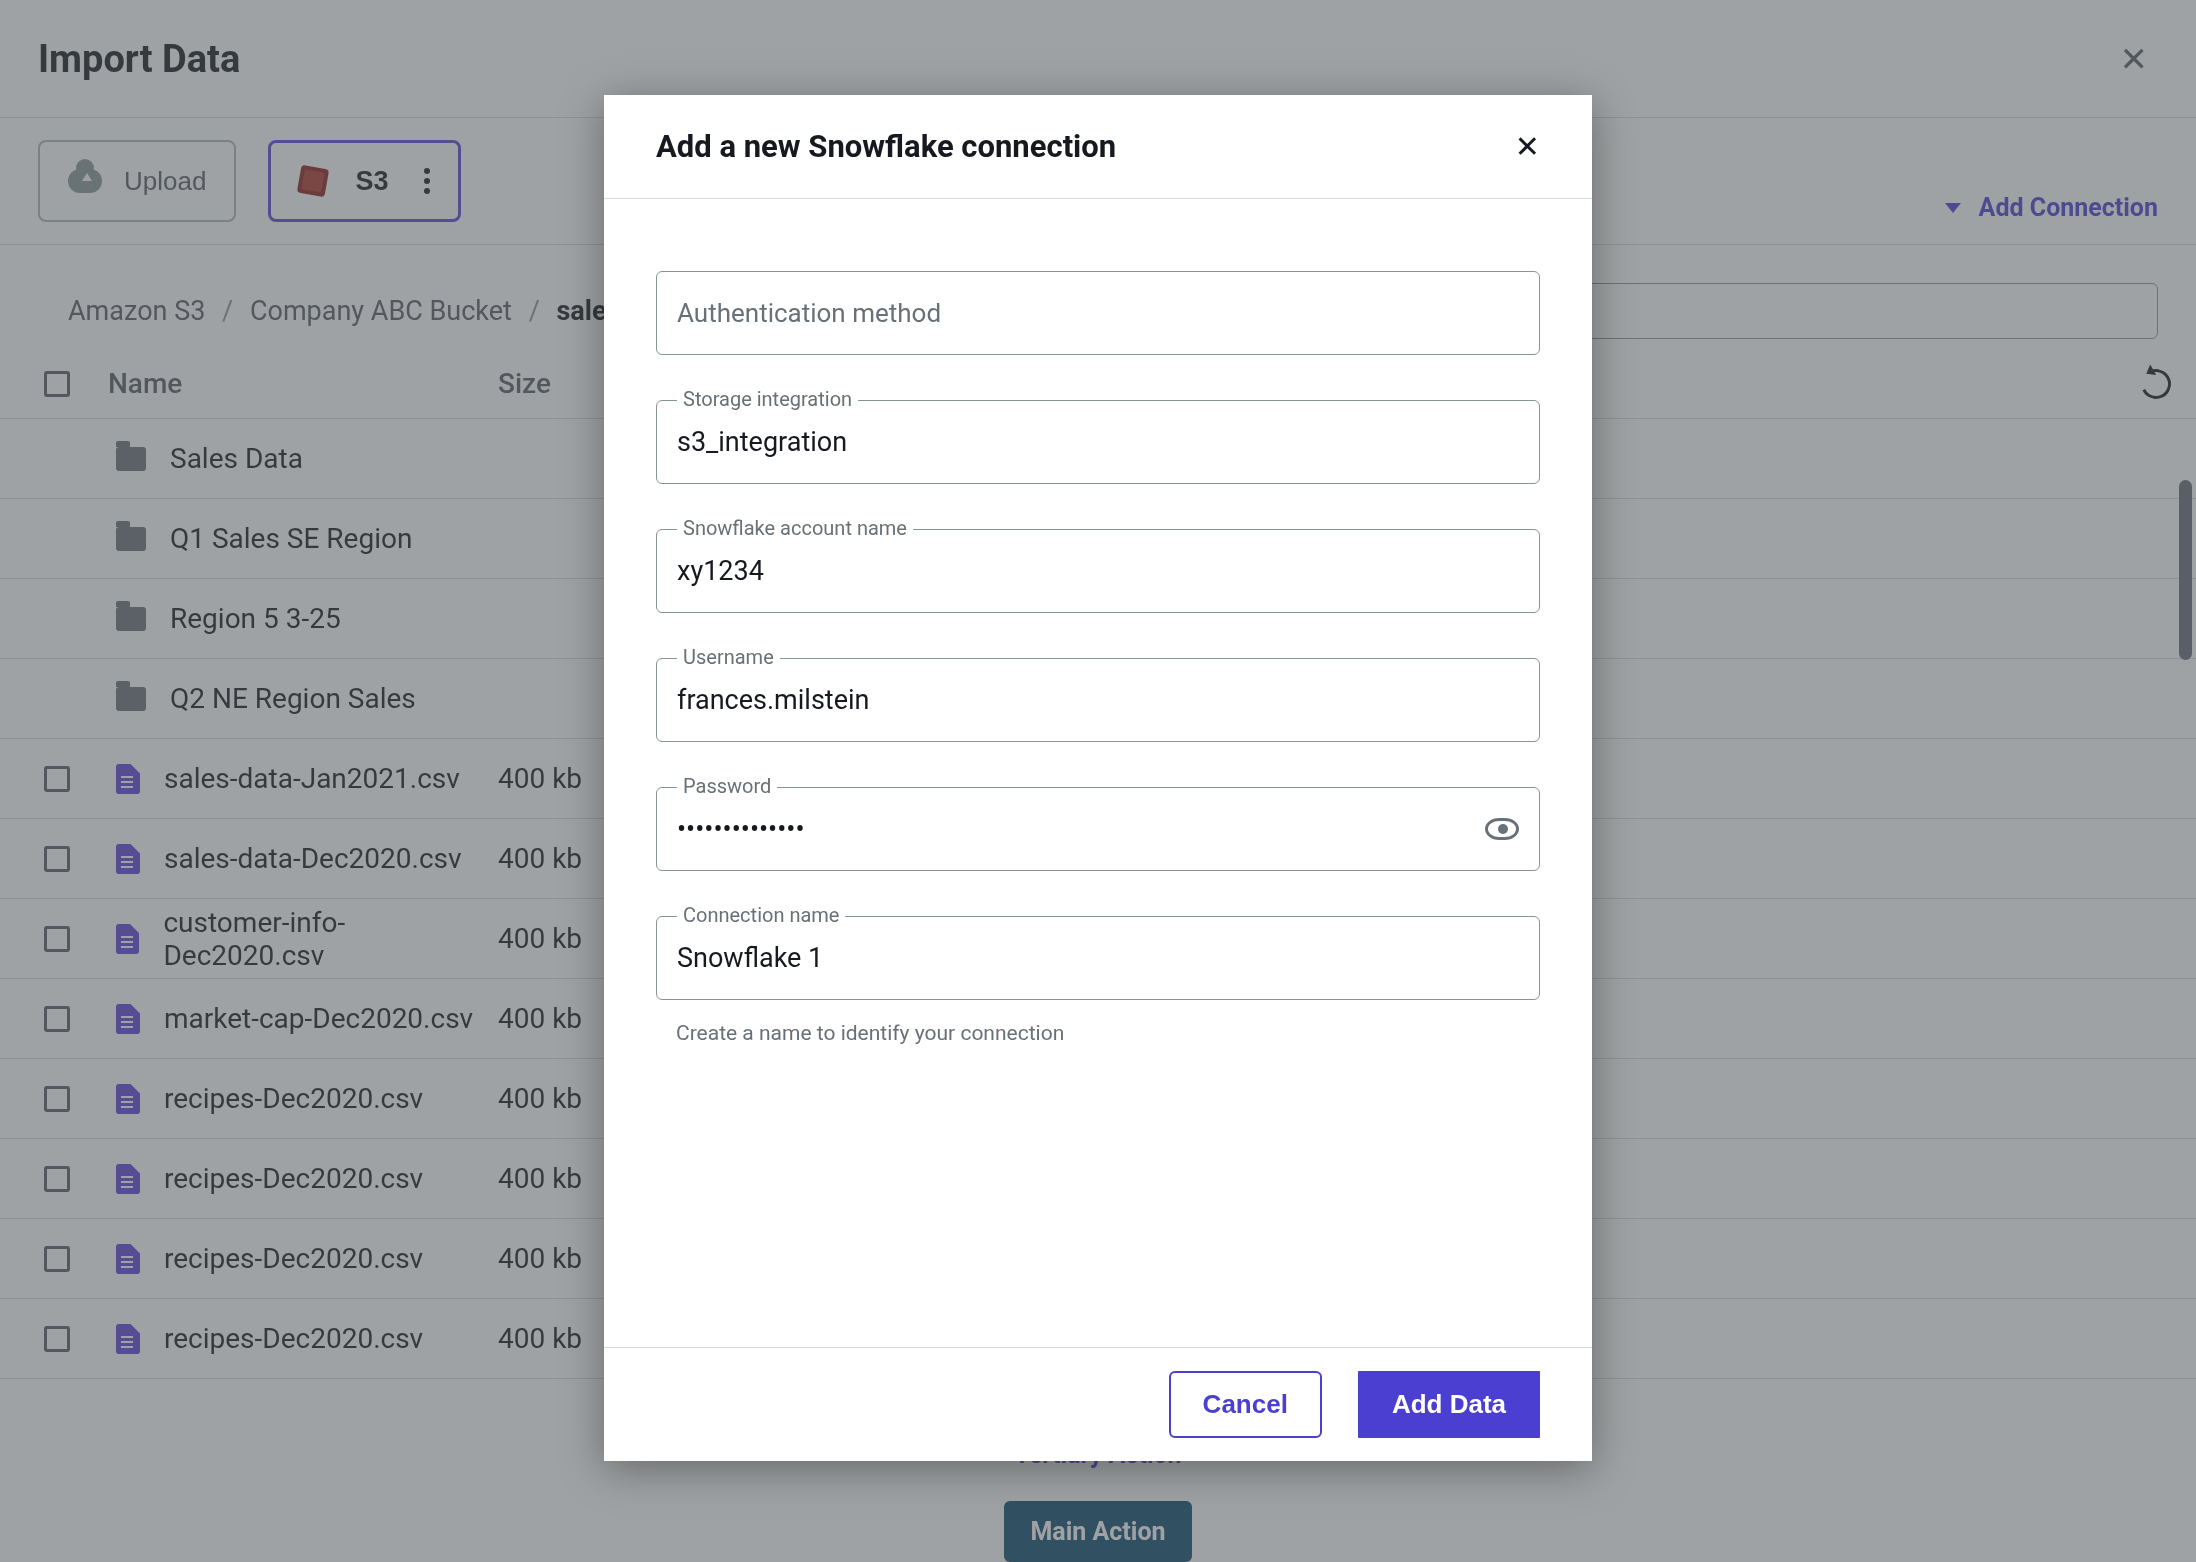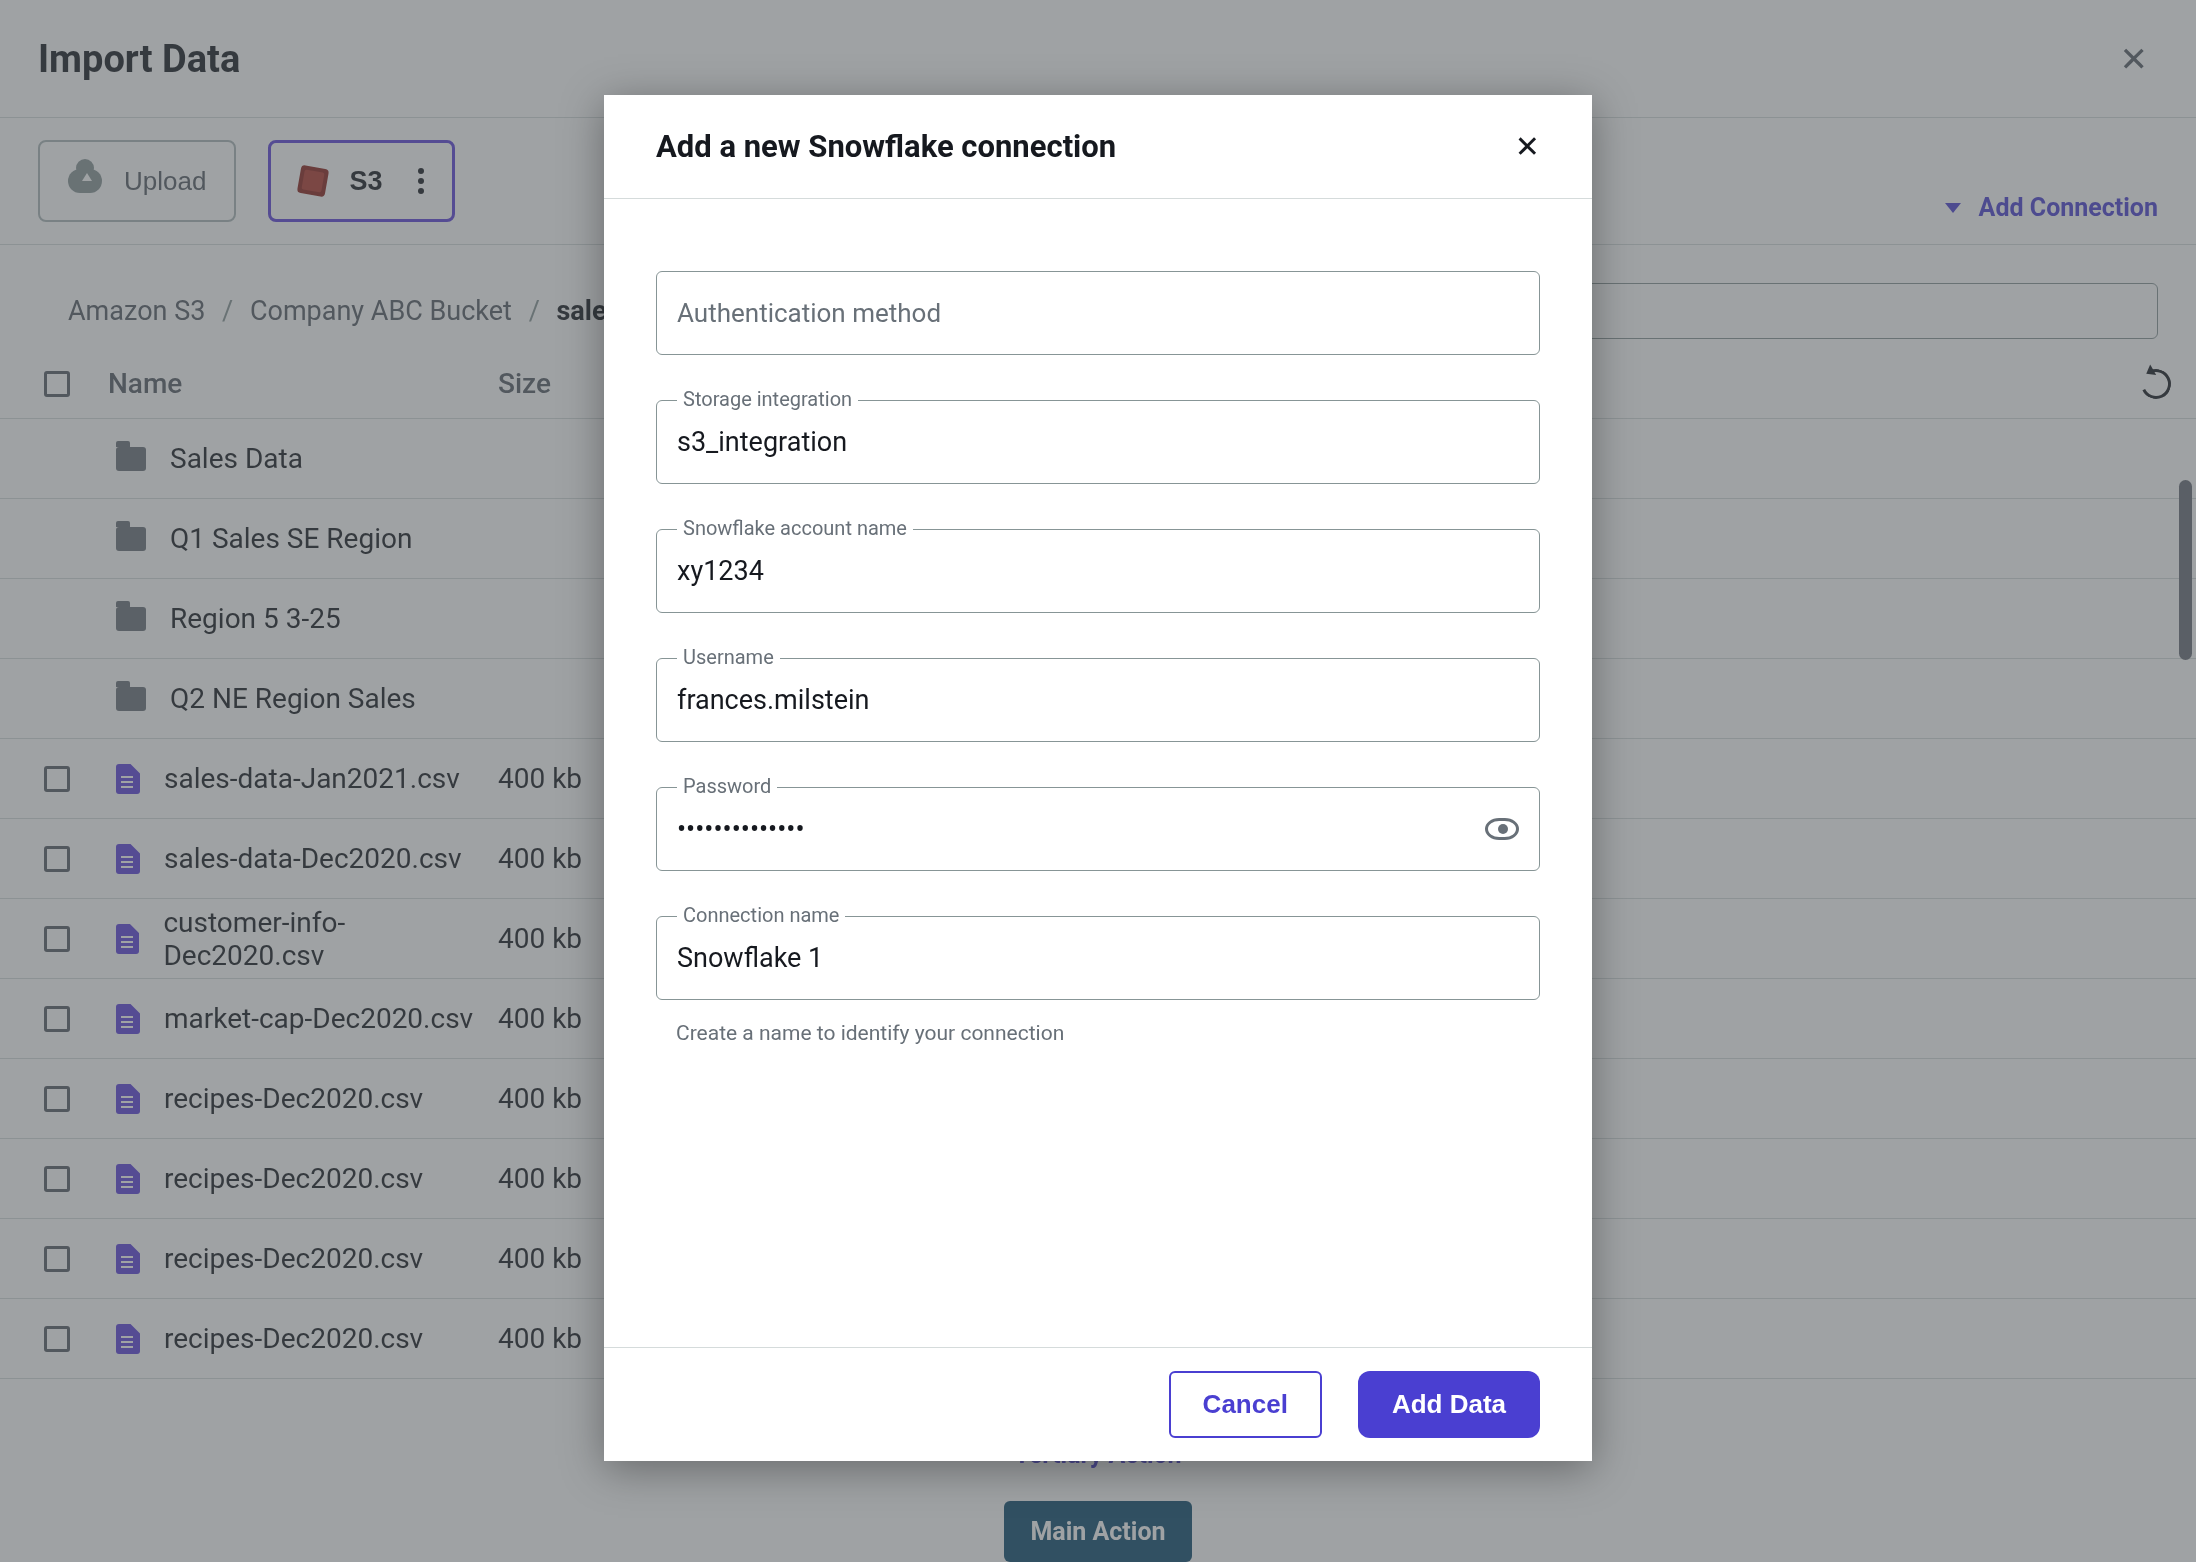--- a/index.html
+++ b/index.html
@@ -44,21 +44,21 @@
     padding: 0 28px;
     gap: 22px;
     color: #545b64;
     font-size: 26px;
     cursor: pointer;
     font-weight: 500;
   }
   .btn-source {
     border: 3px solid #5b40d9;
   }
-  .btn-source .label { color: #16191f; font-weight: 600; font-size: 27px; }
+  .btn-source .label { color: #16191f; font-weight: 600; font-size: 27px; margin-left: 6px; }
   .kebab { display:flex; flex-direction:column; gap:4px; margin-left: 14px; }
   .kebab span { width:6px; height:6px; border-radius:50%; background:#16191f; }
 
   .add-conn { color:#4a3fd1; font-size:25px; font-weight:700; display:flex; align-items:center; gap:18px; cursor:pointer; }
   .caret-down {
     width:0;height:0;border-left:8px solid transparent;border-right:8px solid transparent;border-top:10px solid #4a3fd1;
   }
 
   
   .bc-row {
@@ -172,21 +172,21 @@
     height: 114px;
     display:flex; align-items:center; justify-content:flex-end; gap:36px;
     padding: 0 52px;
   }
   .mbtn-secondary {
     border:2px solid #4a3fd1; color:#4a3fd1; background:#fff;
     padding: 16px 32px; border-radius:6px; font-size:26px; font-weight:700; cursor:pointer;
   }
   .mbtn-primary {
     border:none; color:#fff; background:#4a3fd1;
-    padding: 18px 34px; border-radius:12px; font-size:26px; font-weight:700; cursor:pointer;
+    padding: 18px 34px; border-radius:1px; font-size:26px; font-weight:700; cursor:pointer;
   }
 
   .upload-cloud { width:34px;height:24px;background:#879596;border-radius:14px;position:relative; }
   .upload-cloud::before{content:"";position:absolute;top:-10px;left:8px;width:18px;height:18px;background:#879596;border-radius:50%;}
   .upload-cloud::after{content:"";position:absolute;top:4px;left:14px;width:0;height:0;border-left:5px solid transparent;border-right:5px solid transparent;border-bottom:8px solid #fff;}
 
   .redshift-icon { width:28px;height:28px;background:#8a211a;border-radius:4px;transform:rotate(10deg);position:relative;}
   .redshift-icon::after{content:"";position:absolute;inset:4px;background:#b0352c;border-radius:2px;}
 </style>
 </head>

